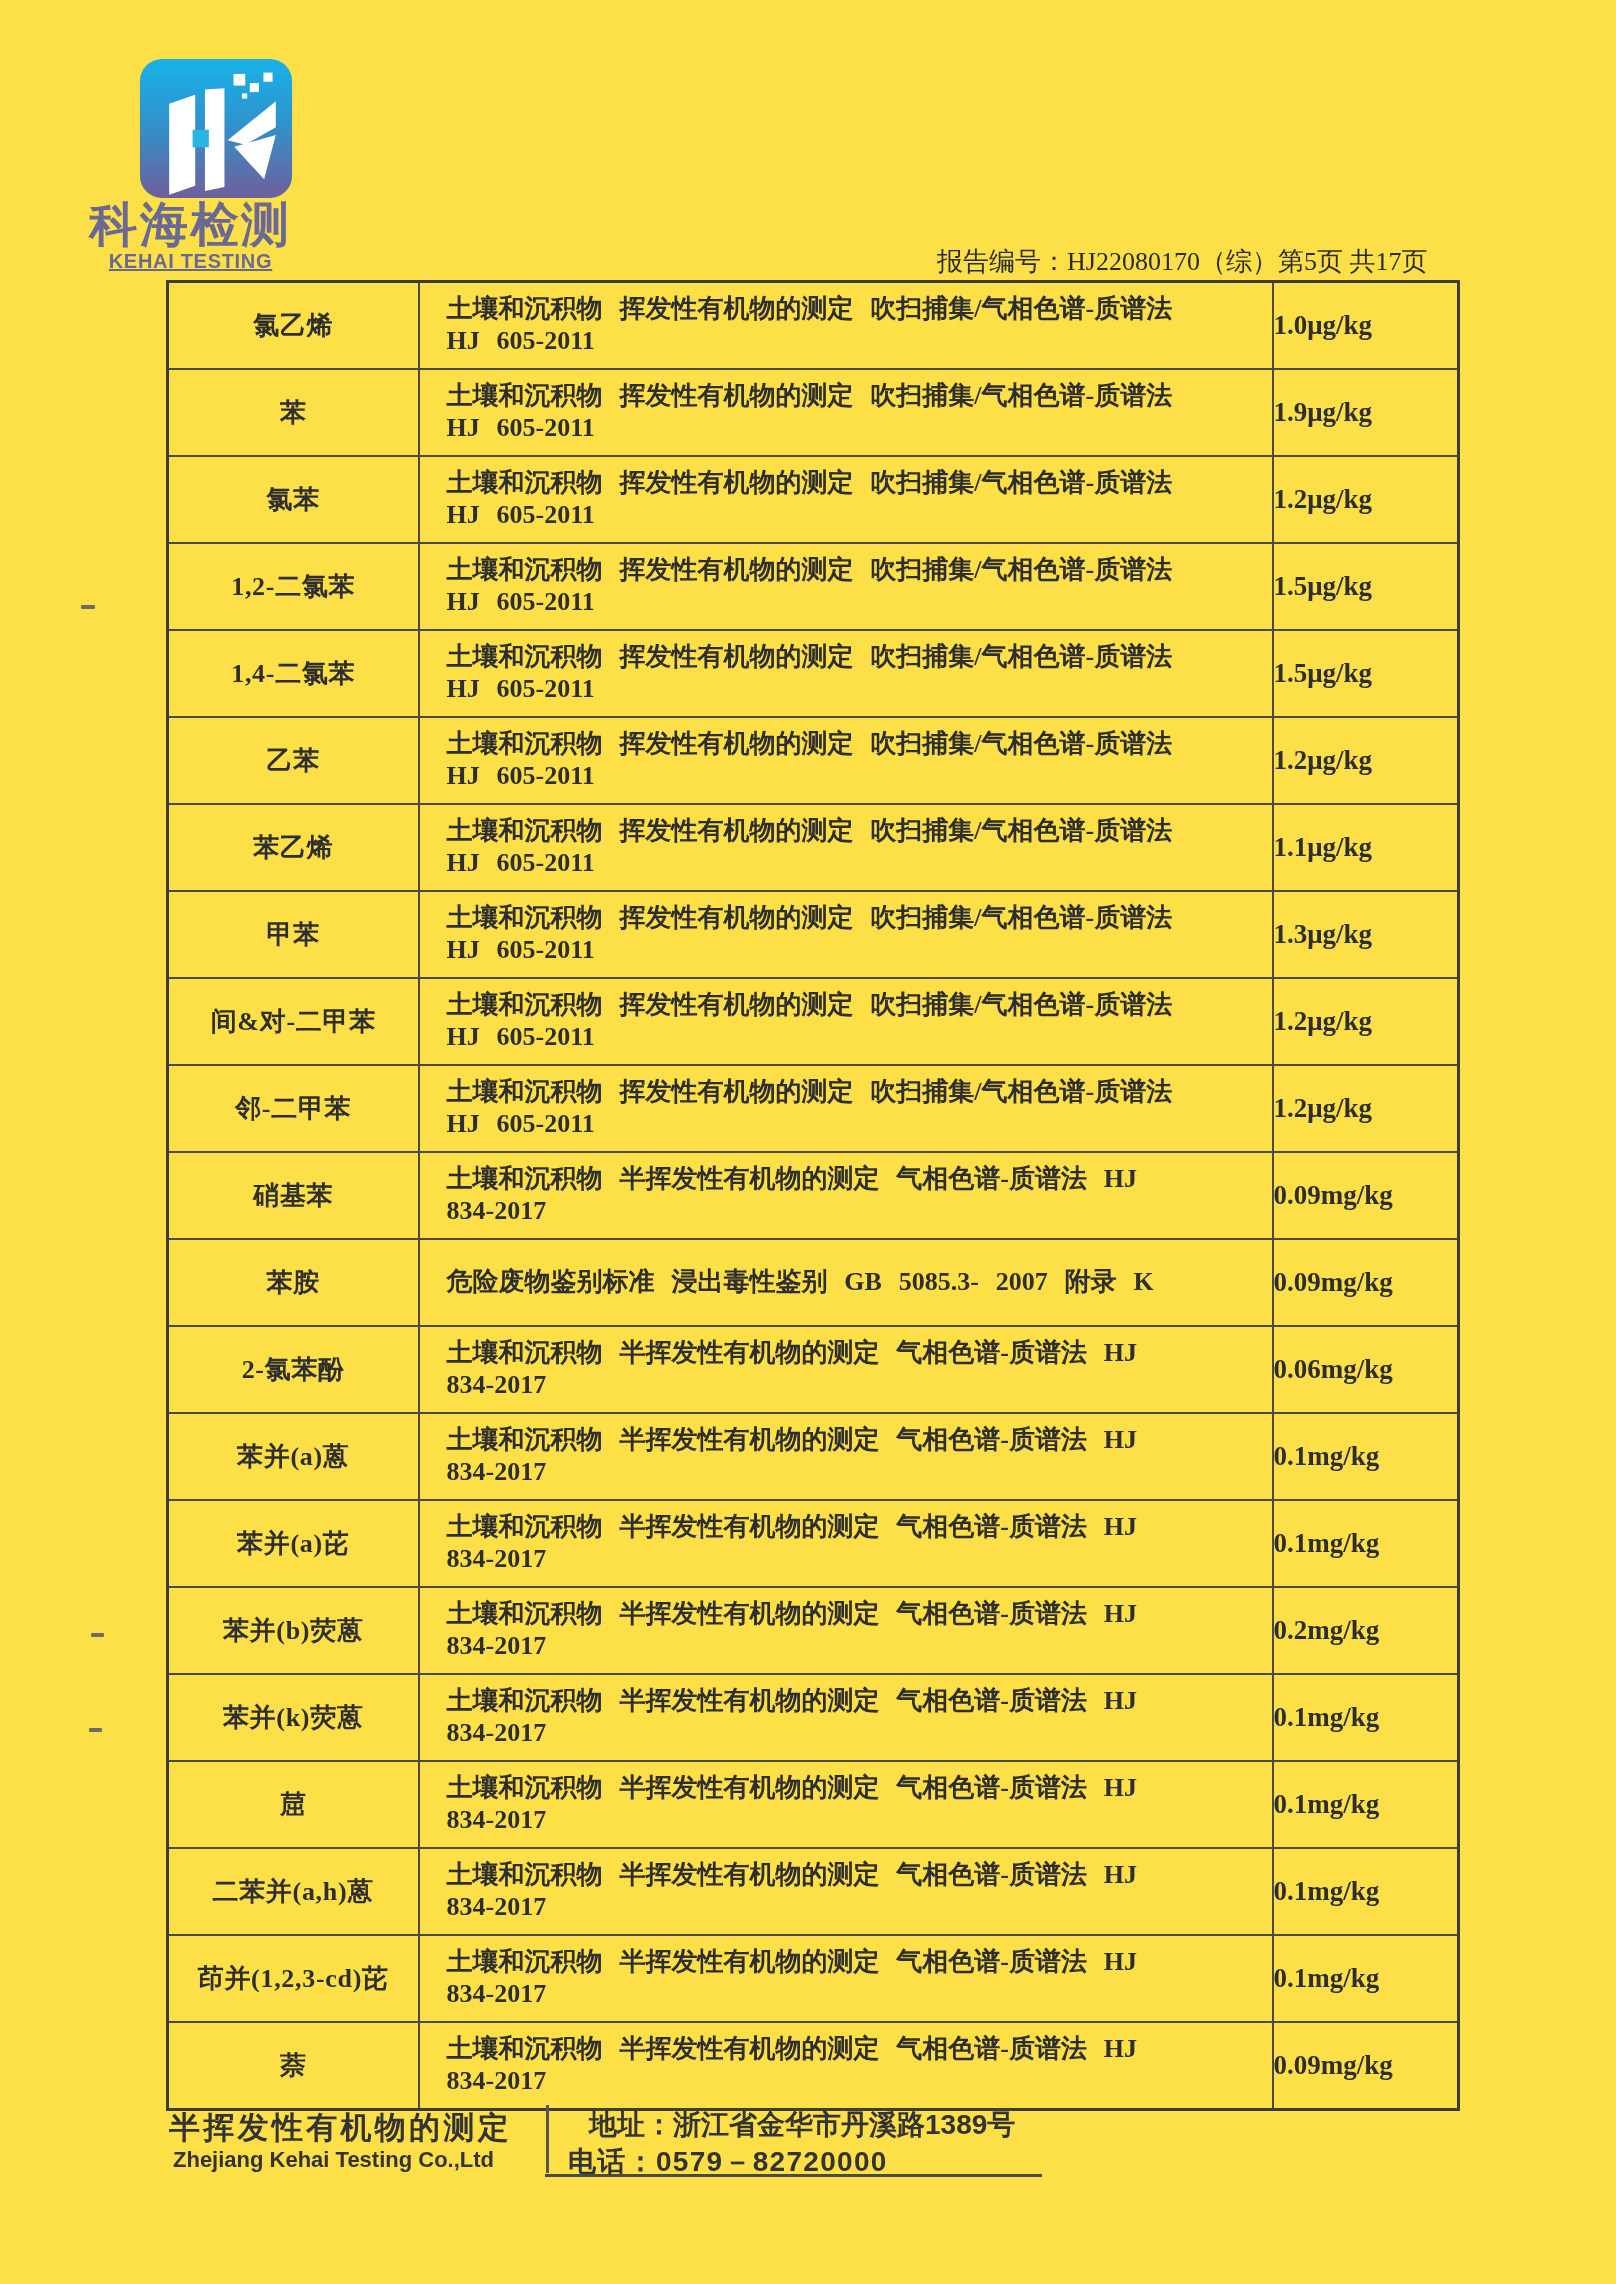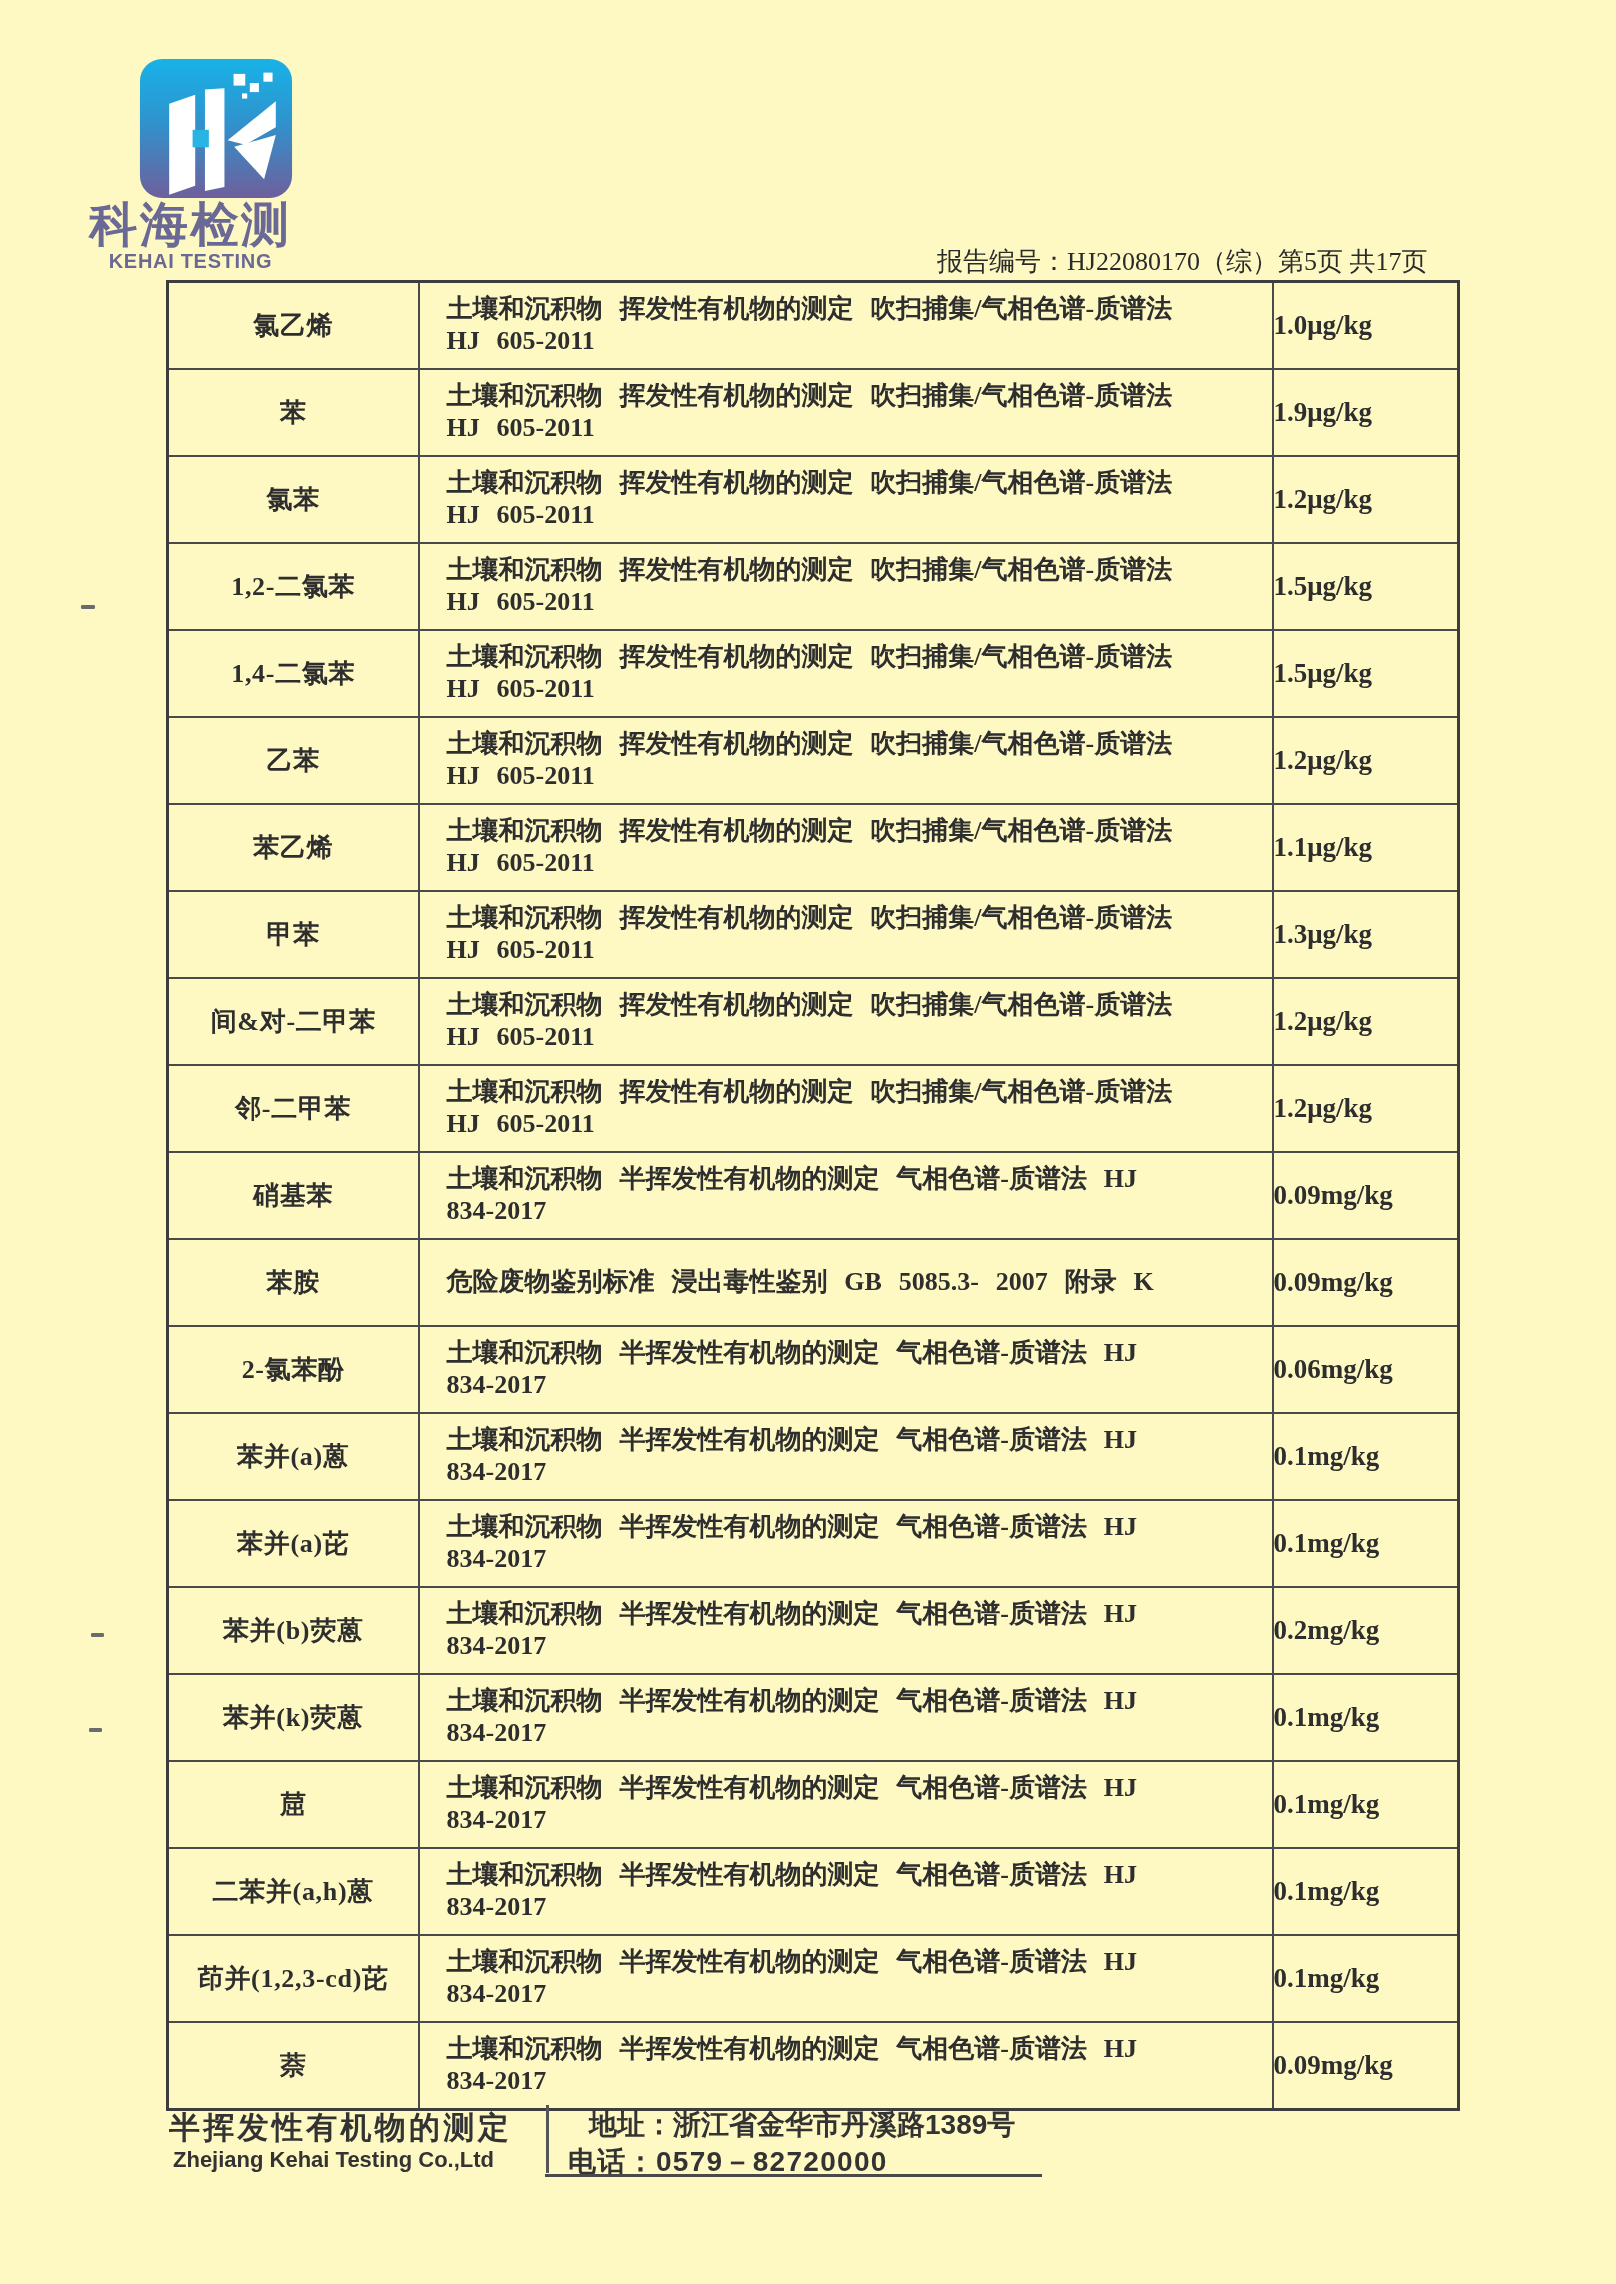--- a/index.html
+++ b/index.html
@@ -1,34 +1,34 @@
 <!DOCTYPE html>
 <html style="font-size:10.4px"><head>
 <meta charset="utf-8">
 <style>
   html,body{margin:0;padding:0;background:#e8e8e8;}
   .page{
     position:relative;
     width:1616px;height:2284px;
-    background:#fef9c3;
+    background:#fde047;
     overflow:hidden;
     font-family:"Liberation Serif","DejaVu Serif",serif;
     color:#2e2e2e;
   }
   
   .logo-mark{position:absolute;left:138px;top:57px;width:156px;height:143px;}
   .brand-cn{
     position:absolute;left:76px;top:193px;width:229px;
     text-align:center;font-family:"Liberation Sans","DejaVu Sans",sans-serif;
     font-size:48px;font-weight:bold;letter-spacing:2.6px;color:#6a6894;
   }
   .brand-en{
     position:absolute;left:76px;top:250px;width:229px;
     text-align:center;font-family:"Liberation Sans","DejaVu Sans",sans-serif;
-    font-size:20px;font-weight:bold;letter-spacing:0.7px;color:#6a6894;
+    font-size:20px;font-weight:bold;letter-spacing:0.7px;color:#6a6894;text-decoration:underline;
   }
   
   .report-line{
     position:absolute;left:937px;top:244px;width:528px;
     font-size:26px;font-weight:normal;color:#2b2b2b;white-space:nowrap;
   }
   
   table.methods{
     position:absolute;left:166px;top:280px;
     width:1290px;border-collapse:collapse;table-layout:fixed;

